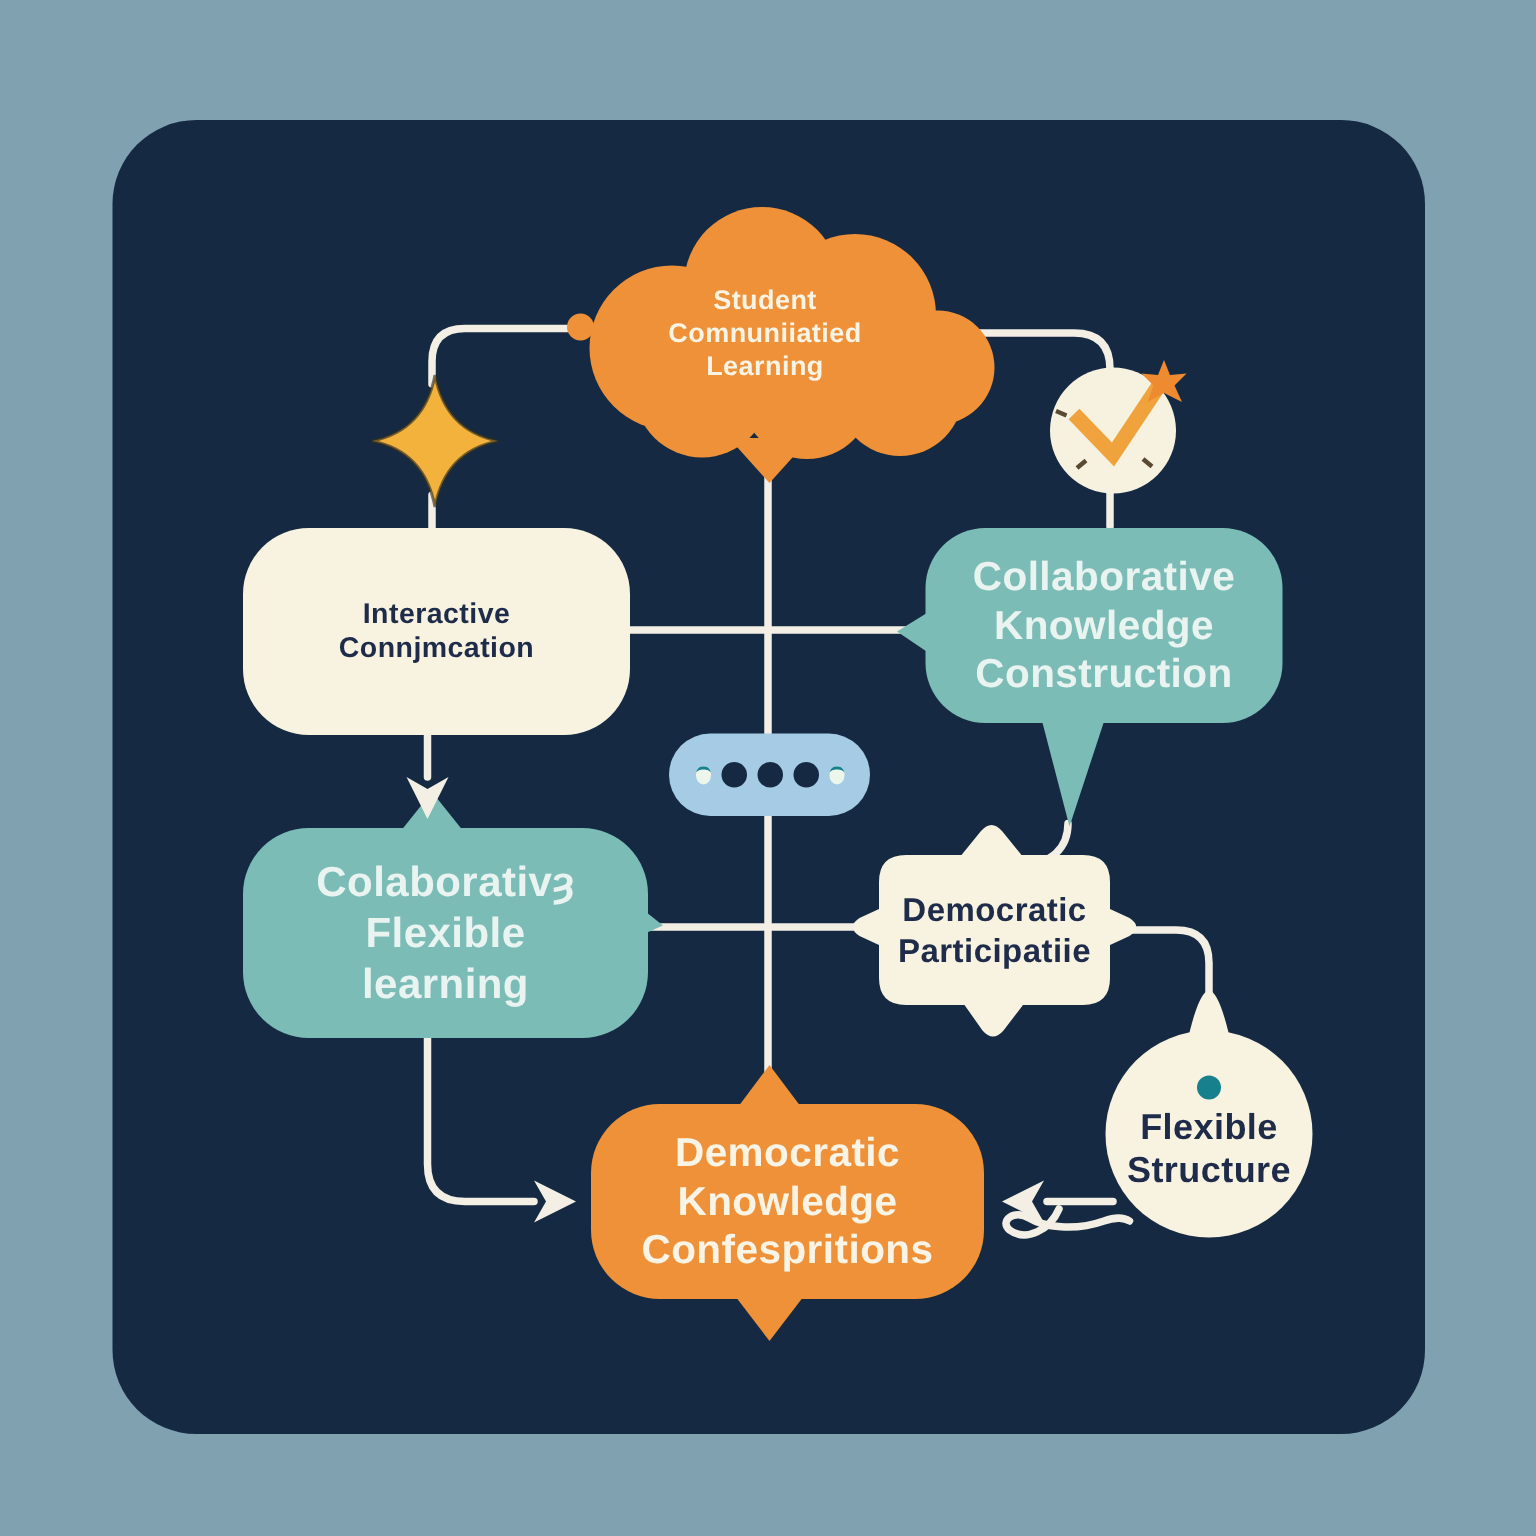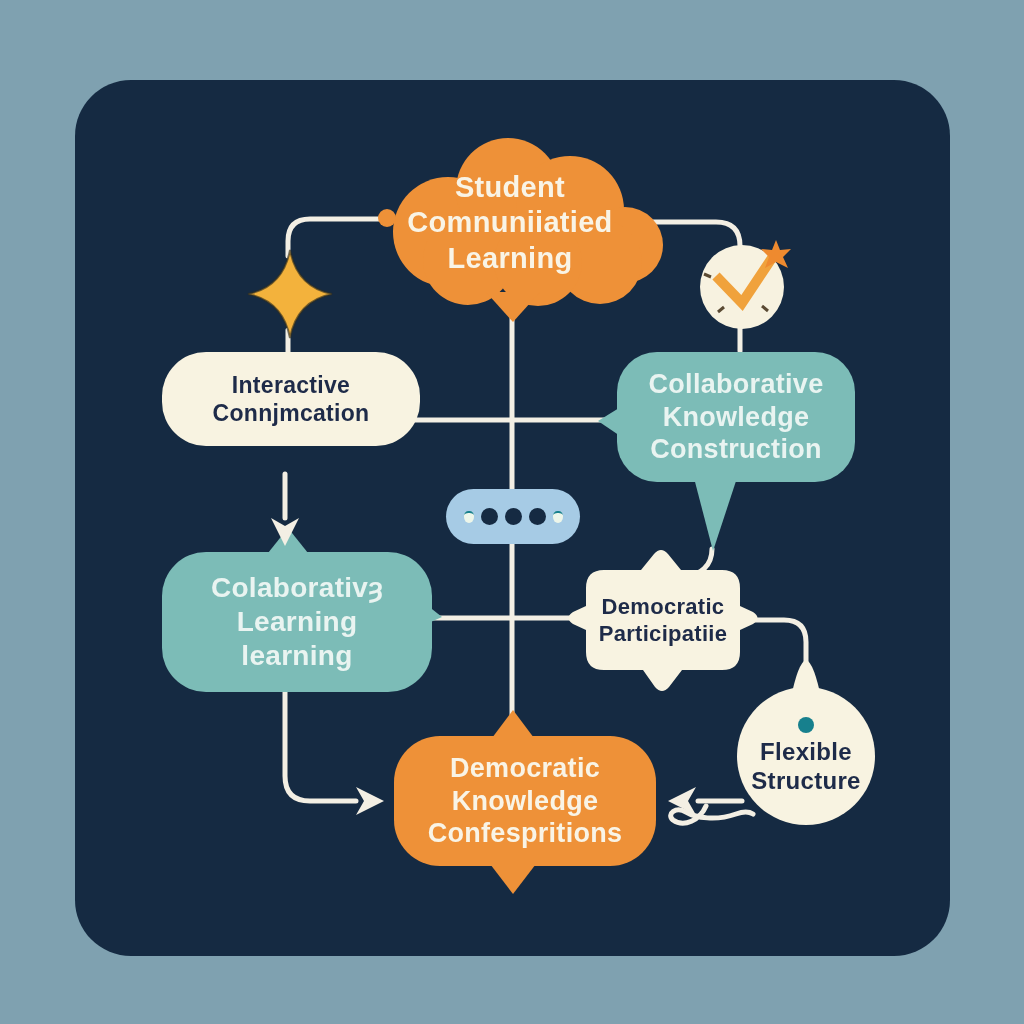--- a/index.html
+++ b/index.html
@@ -6,24 +6,24 @@
   .stage{position:relative;width:1024px;height:1024px;overflow:hidden;
     background:var(--bg_outer,#7FA1B0);
     font-family:"Liberation Sans", sans-serif;}
   .panel{position:absolute;left:75px;top:80px;width:875px;height:876px;
     border-radius:56px;background:var(--bg_panel,#152A42);}
   svg.layer{position:absolute;left:0;top:0;width:1024px;height:1024px;z-index:2;}
   .node{position:absolute;z-index:3;display:flex;align-items:center;justify-content:center;
     text-align:center;white-space:pre-line;font-weight:bold;letter-spacing:.3px;line-height:1.22;}
   .lbl{white-space:pre-line;}
   
-  .n-cloud{left:385px;top:160px;width:250px;height:126px;color:var(--text_warm,#F9F4E6);font-size:29px;}
+  .n-cloud{left:385px;top:160px;width:250px;height:126px;color:var(--text_warm,#F9F4E6);font-size:18px;}
   
-  .n-interactive{left:162px;top:352px;width:258px;height:94px;border-radius:44px;
-    background:var(--cream,#F8F3E1);color:var(--ink,#1E2B49);font-size:23px;}
+  .n-interactive{left:162px;top:352px;width:258px;height:138px;border-radius:44px;
+    background:var(--cream,#F8F3E1);color:var(--ink,#1E2B49);font-size:19px;}
   
   .n-construction{left:617px;top:352px;width:238px;height:130px;border-radius:40px;
     background:var(--teal,#7CBCB7);color:var(--text_teal_light,#E9F4F1);font-size:27px;}
   .n-learning{left:162px;top:552px;width:270px;height:140px;border-radius:44px;
     background:var(--teal,#7CBCB7);color:var(--text_teal_light,#E9F4F1);font-size:28px;}
   
   .n-pill{left:446px;top:489px;width:134px;height:55px;border-radius:28px;
     background:var(--pill_blue,#A6CBE5);gap:7px;}
   .n-pill .dot{width:17px;height:17px;border-radius:50%;background:var(--bg_panel,#152A42);}
   .n-pill .mark{width:10px;height:12px;border-radius:50% 50% 60% 60%;background:#EDF6EA;
@@ -114,21 +114,21 @@
 Learning</div>
 
   <div class="node n-interactive">Interactive
 Connjmcation</div>
 
   <div class="node n-construction">Collaborative
 Knowledge
 Construction</div>
 
   <div class="node n-learning">Colaborativȝ
-Learning
+Flexible
 learning</div>
 
   <div class="node n-pill">
     <span class="mark"></span>
     <span class="dot"></span>
     <span class="dot"></span>
     <span class="dot"></span>
     <span class="mark"></span>
   </div>
 

